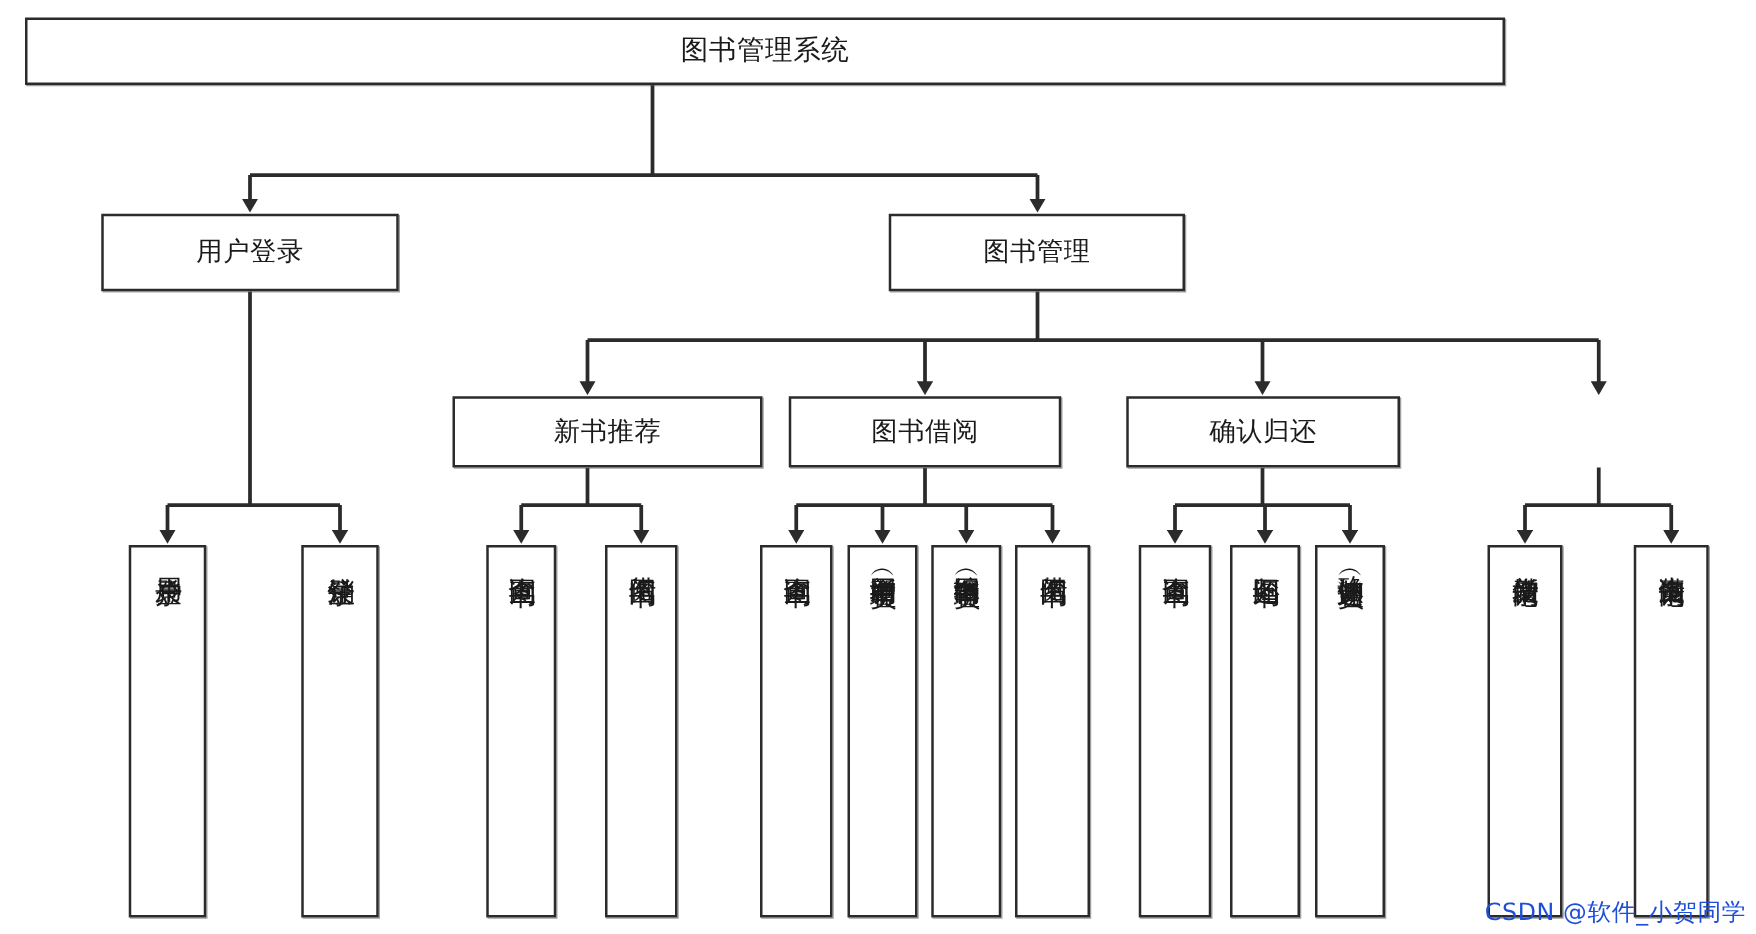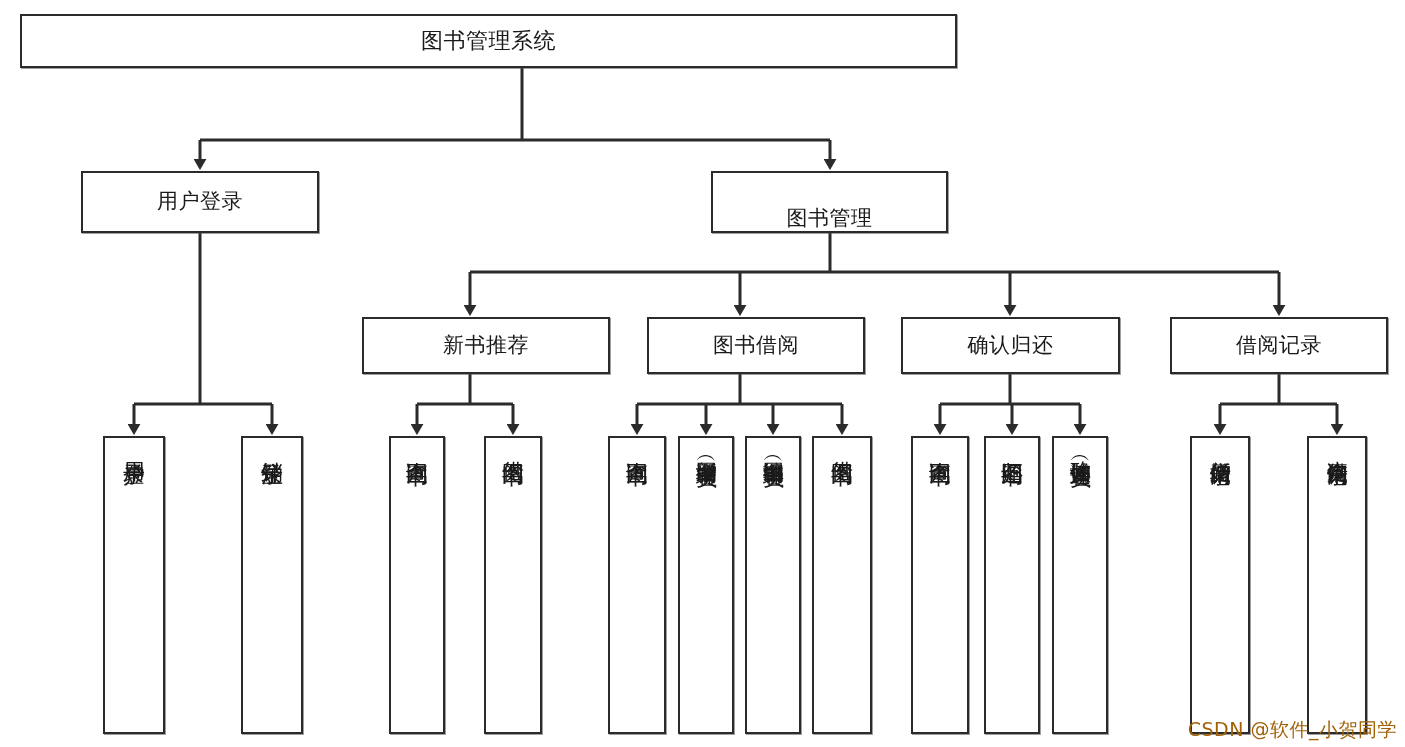--- a/index.html
+++ b/index.html
@@ -61,21 +61,21 @@
     letter-spacing: 1px;
     white-space: nowrap;
   }
   .node-leaf.tall-text .label { font-size: 21px; }
 
   #watermark {
     position: absolute;
     right: 8px;
     bottom: 4px;
     font-size: 19px;
-    color: #a16207;
+    color: #1d4ed8;
     letter-spacing: 0.5px;
     z-index: 5;
     white-space: nowrap;
   }
 </style>
 </head>
 <body>
 
 <div id="diagram-root">
 
@@ -122,42 +122,39 @@
       <path d="M 1012 404 L 1012 425" marker-end="url(#arrow)"></path>
       <path d="M 1080 404 L 1080 425" marker-end="url(#arrow)"></path>
 
       <path d="M 1279 374 L 1279 404"></path>
       <path d="M 1220 404 L 1337 404"></path>
       <path d="M 1220 404 L 1220 425" marker-end="url(#arrow)"></path>
       <path d="M 1337 404 L 1337 425" marker-end="url(#arrow)"></path>
     </g>
   </svg>
 
-  <div class="node node-root" style="left: 20px; top: 14px; width: 937px; height: 54px;">
+  <div class="node node-root" style="left: 20px; top: 14px; width: 1184px; height: 54px;">
     <span class="label">图书管理系统</span>
   </div>
 
   <div class="node node-l2" style="left: 81px; top: 171px; width: 238px; height: 62px;">
     <span class="label">用户登录</span>
   </div>
-  <div class="node node-l2" style="left: 711px; top: 171px; width: 237px; height: 62px; align-items: flex-end;">
+  <div class="node node-l2" style="left: 711px; top: 171px; width: 237px; height: 62px;">
     <span class="label">图书管理</span>
   </div>
 
   <div class="node node-l3" style="left: 362px; top: 317px; width: 248px; height: 57px;">
     <span class="label">新书推荐</span>
   </div>
-  <div class="node node-l3" style="left: 631px; top: 317px; width: 218px; height: 57px; margin-left: 16px;">
+  <div class="node node-l3" style="left: 631px; top: 317px; width: 218px; height: 57px;">
     <span class="label">图书借阅</span>
   </div>
   <div class="node node-l3" style="left: 901px; top: 317px; width: 219px; height: 57px;">
     <span class="label">确认归还</span>
-  </div>
-  <div class="node node-l3" style="left: 1170px; top: 317px; width: 218px; height: 57px;">
-    <span class="label">借阅记录</span>
   </div>
 
   <div id="leaf-container">
       <div class="node node-leaf" style="left: 103px; top: 436px; width: 62px; height: 298px;">
         <span class="label">用户登录</span>
       </div>
       <div class="node node-leaf" style="left: 241px; top: 436px; width: 62px; height: 298px;">
         <span class="label">注销登录</span>
       </div>
       <div class="node node-leaf" style="left: 389px; top: 436px; width: 56px; height: 298px;">

